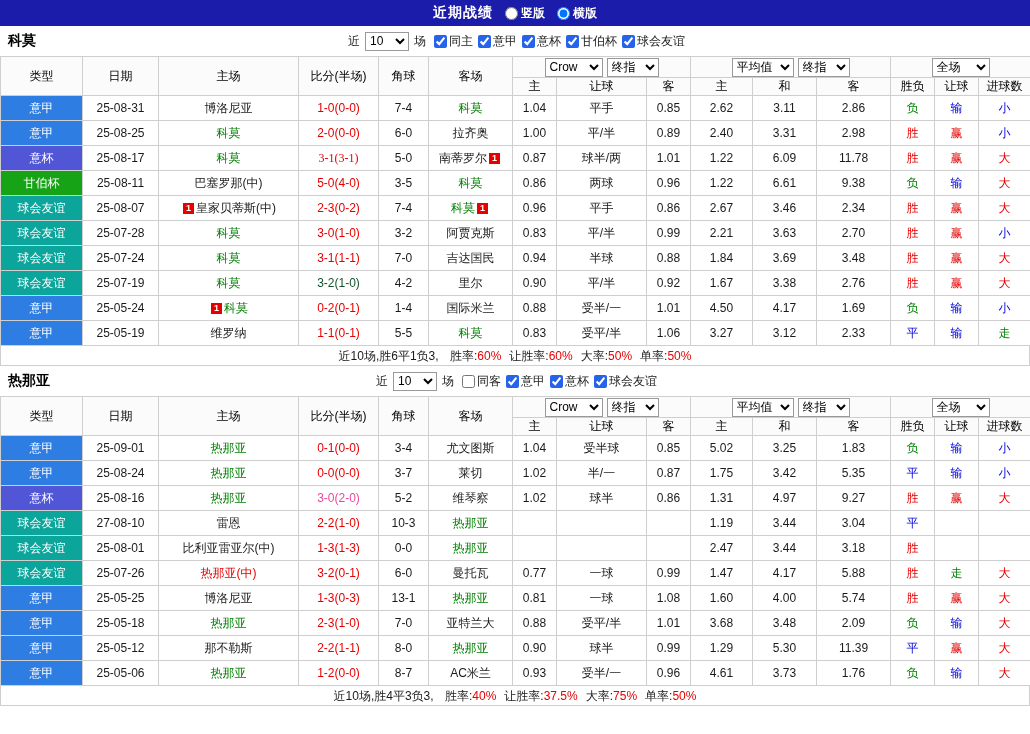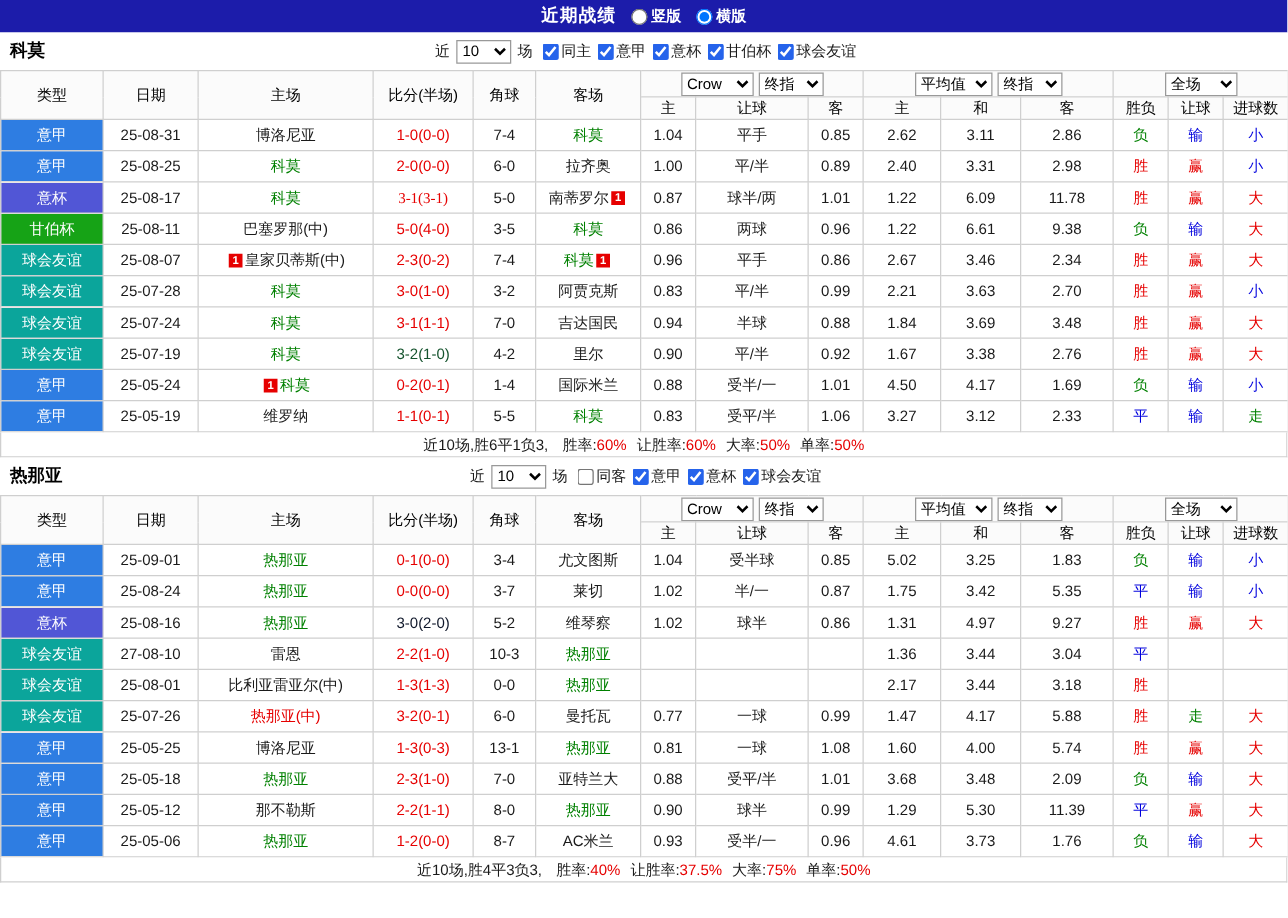--- a/index.html
+++ b/index.html
@@ -416,21 +416,21 @@
             <td class="odds">3.42</td>
             <td class="odds">5.35</td>
             <td class="res" style="color: rgb(0, 0, 221);">平</td>
             <td class="res" style="color: rgb(0, 0, 221);">输</td>
             <td class="res" style="color: rgb(0, 0, 221);">小</td>
           </tr>
           <tr>
             <td class="type-cell" style="background: rgb(81, 86, 214);">意杯</td>
             <td>25-08-16</td>
             <td class="team-cell"><span style="color: rgb(0, 128, 0);">热那亚</span></td>
-            <td style="color: #0f172a; text-align: center;">3-0(2-0)</td>
+            <td style="color: #ec4899; text-align: center;">3-0(2-0)</td>
             <td>5-2</td>
             <td class="team-cell"><span style="color: rgb(26, 26, 26);">维琴察</span></td>
             <td class="odds">1.02</td>
             <td class="odds">球半</td>
             <td class="odds">0.86</td>
             <td class="odds">1.31</td>
             <td class="odds">4.97</td>
             <td class="odds">9.27</td>
             <td class="res" style="color: rgb(230, 0, 0);">胜</td>
             <td class="res" style="color: rgb(230, 0, 0);">赢</td>
@@ -439,38 +439,38 @@
           <tr>
             <td class="type-cell" style="background: rgb(11, 165, 155);">球会友谊</td>
             <td>27-08-10</td>
             <td class="team-cell"><span style="color: rgb(26, 26, 26);">雷恩</span></td>
             <td style="color: rgb(230, 0, 0);">2-2(1-0)</td>
             <td>10-3</td>
             <td class="team-cell"><span style="color: rgb(0, 128, 0);">热那亚</span></td>
             <td class="odds"></td>
             <td class="odds"></td>
             <td class="odds"></td>
-            <td class="odds">1.36</td>
+            <td class="odds">1.19</td>
             <td class="odds">3.44</td>
             <td class="odds">3.04</td>
             <td class="res" style="color: rgb(0, 0, 221);">平</td>
             <td class="res" style="color: rgb(26, 26, 26);"></td>
             <td class="res" style="color: rgb(26, 26, 26);"></td>
           </tr>
           <tr>
             <td class="type-cell" style="background: rgb(11, 165, 155);">球会友谊</td>
             <td>25-08-01</td>
             <td class="team-cell"><span style="color: rgb(26, 26, 26);">比利亚雷亚尔(中)</span></td>
             <td style="color: rgb(230, 0, 0);">1-3(1-3)</td>
             <td>0-0</td>
             <td class="team-cell"><span style="color: rgb(0, 128, 0);">热那亚</span></td>
             <td class="odds"></td>
             <td class="odds"></td>
             <td class="odds"></td>
-            <td class="odds">2.17</td>
+            <td class="odds">2.47</td>
             <td class="odds">3.44</td>
             <td class="odds">3.18</td>
             <td class="res" style="color: rgb(230, 0, 0);">胜</td>
             <td class="res" style="color: rgb(26, 26, 26);"></td>
             <td class="res" style="color: rgb(26, 26, 26);"></td>
           </tr>
           <tr>
             <td class="type-cell" style="background: rgb(11, 165, 155);">球会友谊</td>
             <td>25-07-26</td>
             <td class="team-cell"><span style="color: rgb(230, 0, 0);">热那亚(中)</span></td>

